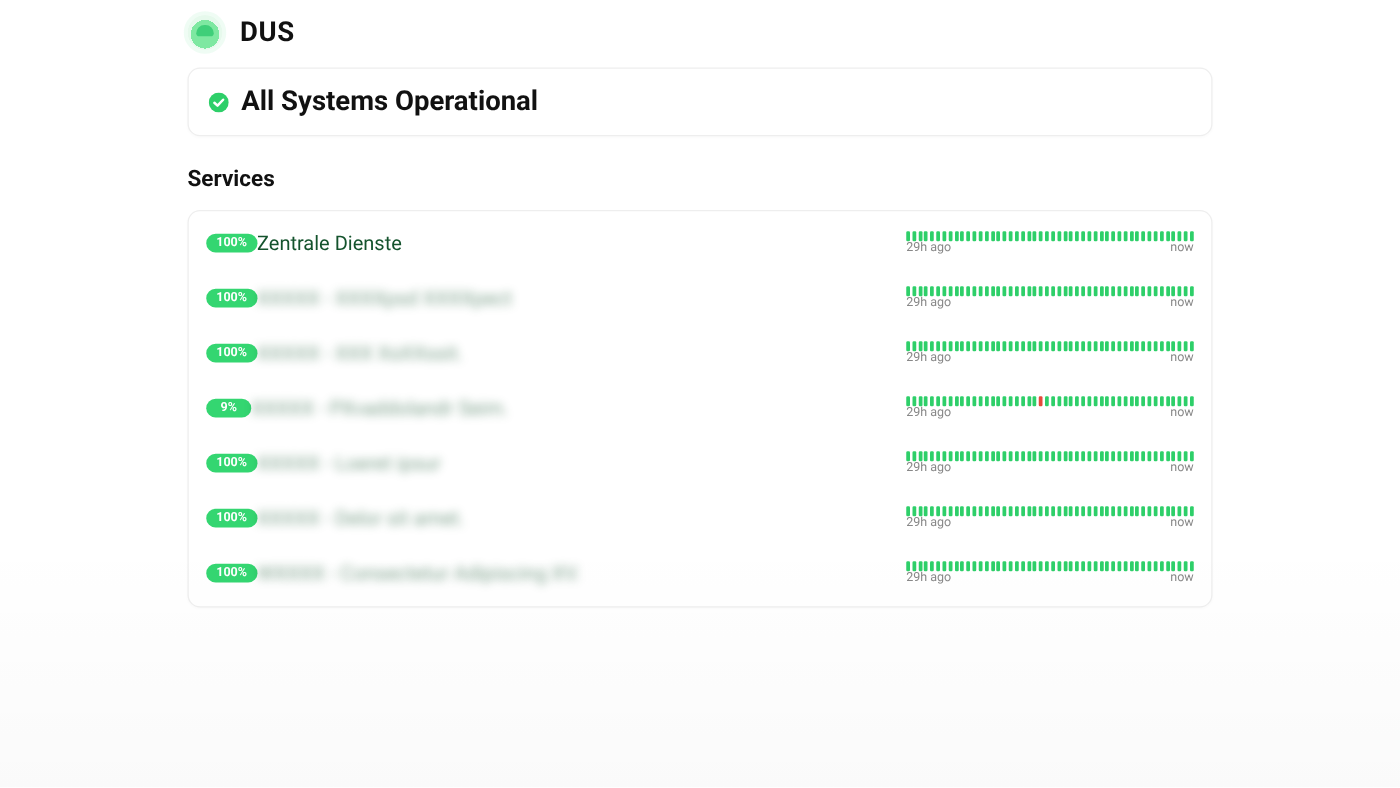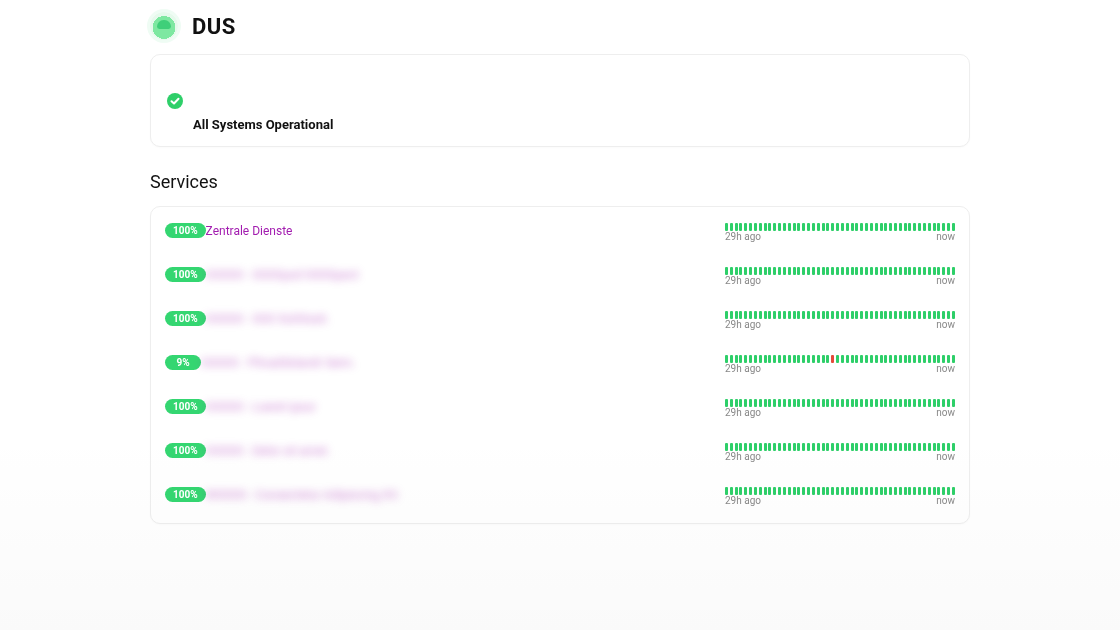--- a/index.html
+++ b/index.html
@@ -60,27 +60,26 @@
       padding: 14px 16px;
       display: flex;
       align-items: center;
       gap: 10px;
       margin-bottom: 24px;
     }
     .check-icon {
       width: 16px; height: 16px;
     }
     .status-text {
-      font-size: 13px;
+      font-size: 22px;
       font-weight: 700;
-      margin-top: 48px;
     }
     .section-title {
       font-size: 18px;
-      font-weight: 400;
+      font-weight: 700;
       margin-bottom: 14px;
     }
     .services-card {
       padding: 4px 14px;
     }
     .service-row {
       display: flex;
       align-items: flex-start;
       padding: 12px 0;
       border-bottom: 1px solid transparent;
@@ -96,22 +95,22 @@
       background: #34d671;
       color: #fff;
       font-size: 10px;
       font-weight: 700;
       padding: 2px 8px;
       border-radius: 999px;
       min-width: 36px;
       text-align: center;
     }
     .service-name {
-      font-size: 12px;
-      color: #a21caf;
+      font-size: 16px;
+      color: #14532d;
     }
     .blurred {
       filter: blur(4px);
       opacity: 0.55;
       user-select: none;
     }
     .service-right {
       width: 50%;
       display: flex;
       flex-direction: column;

